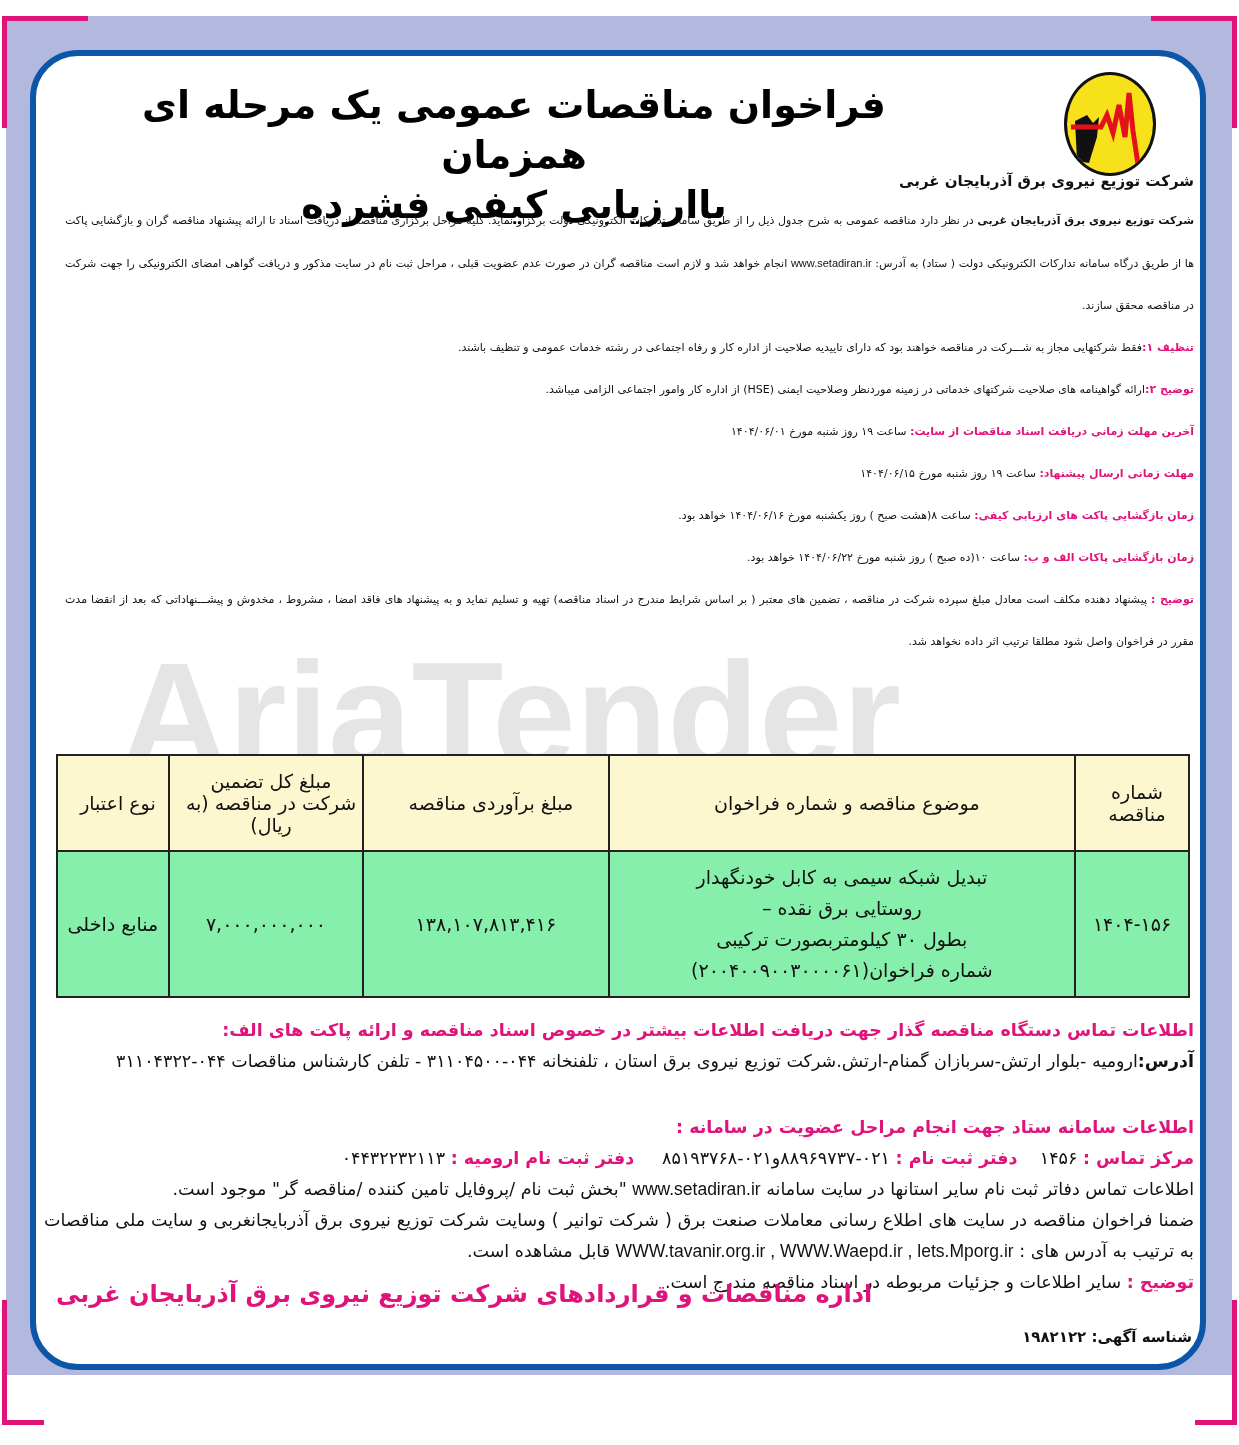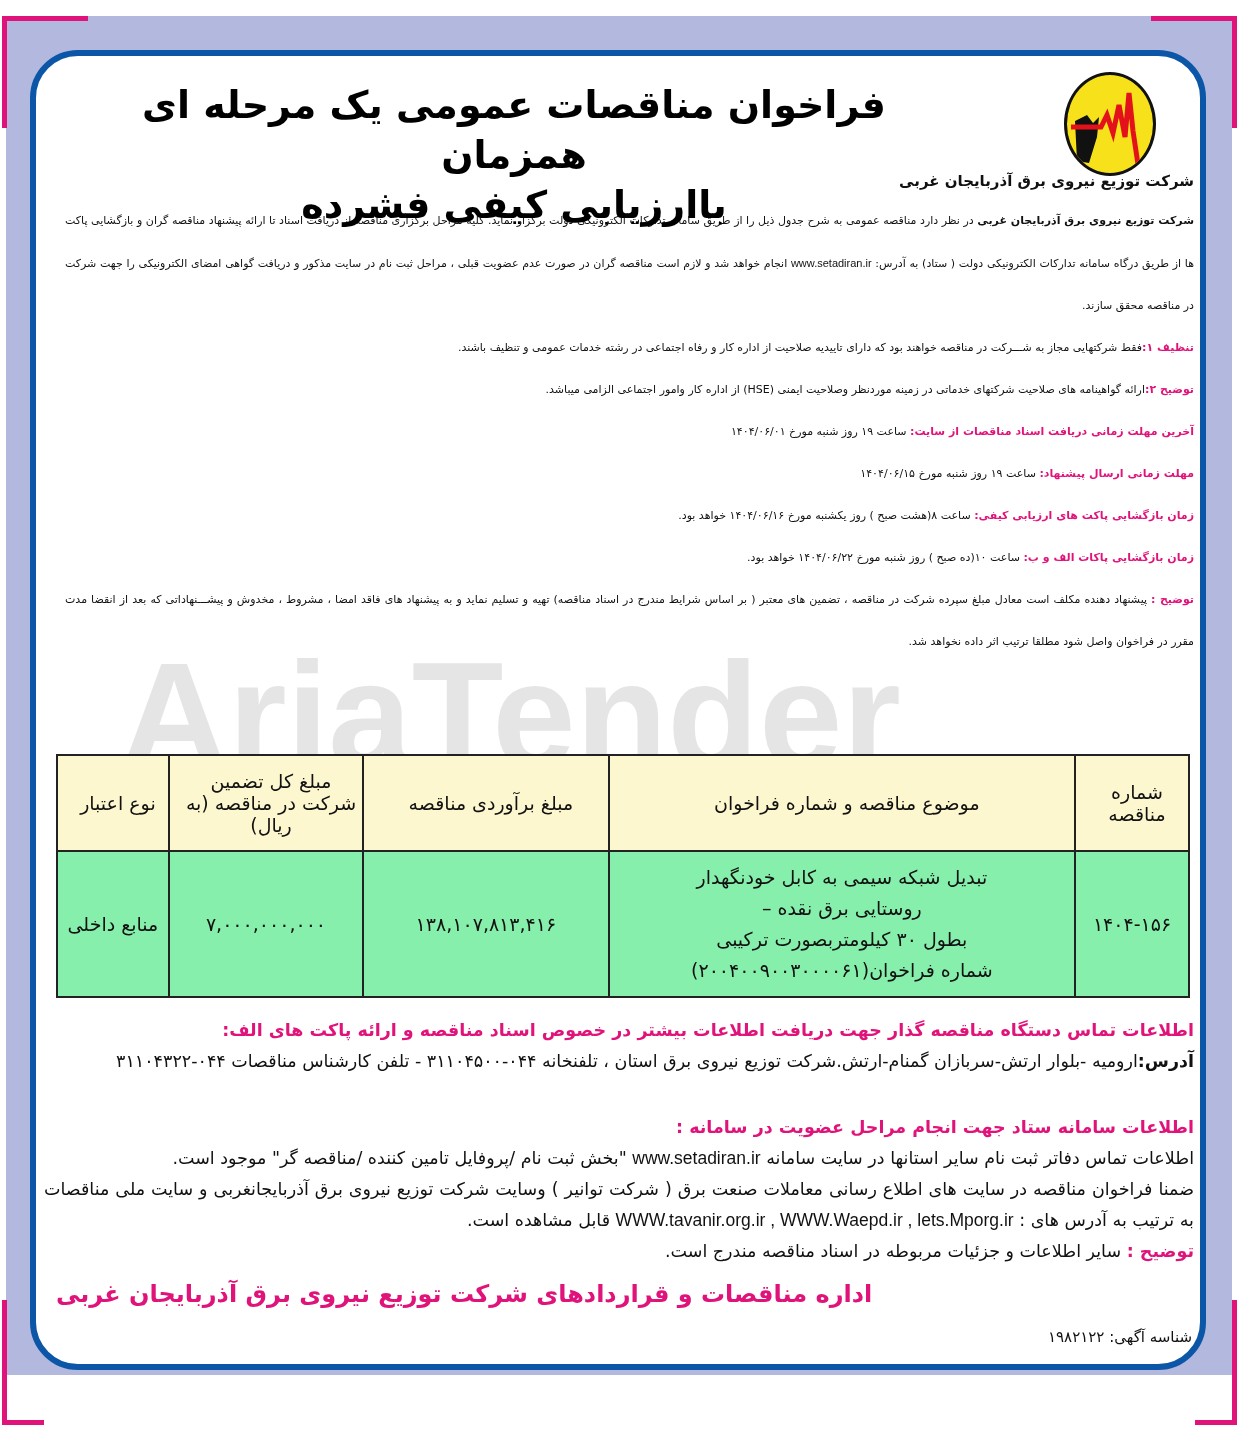--- a/index.html
+++ b/index.html
@@ -46,21 +46,21 @@
     font-size:150px; line-height:150px; direction:ltr; pointer-events:none;
   }
   table.tender {
     position:absolute; left:12px; top:694px; width:1134px; border-collapse:collapse;
     font-size:19px; text-align:center; direction:rtl;
   }
   table.tender th, table.tender td { border:2px solid #222; padding:4px 6px; }
   table.tender th { background:#fdf7cf; font-weight:normal; height:86px;padding-left:16px; }
   table.tender td { background:#86efac; height:136px; }
   .section { position:absolute; right:0; left:0; font-size:17.5px; line-height:31px; }
-  .footer-id { position:absolute; right:2px; top:1268px; font-size:15px; font-weight:normal; }
+  .footer-id { position:absolute; right:2px; top:1268px; font-size:15px; font-weight:bold; }
   .footer-title {
     position:absolute; right:0; top:1220px; left:0; text-align:left; color:#e0137a;
     font-size:24px; font-weight:bold; padding-left:12px;
   }
 </style>
 </head>
 <body>
 
 <div class="outer-bg"></div>
 <div class="pink-corner" style="left:2px;top:16px;width:86px;height:5px;"></div>
@@ -143,20 +143,25 @@
 
   <div class="section" style="top:955px">
     <div class="pink">اطلاعات تماس دستگاه مناقصه گذار جهت دریافت اطلاعات بیشتر در خصوص اسناد مناقصه و ارائه پاکت های الف:</div>
     <div>
       <span class="bold">آدرس:</span><span>ارومیه -بلوار ارتش-سربازان گمنام-ارتش.شرکت توزیع نیروی برق استان ، تلفنخانه ۰۴۴-۳۱۱۰۴۵۰۰ - تلفن کارشناس مناقصات ۰۴۴-۳۱۱۰۴۳۲۲</span>
     </div>
   </div>
 
   <div class="section" style="top:1052px">
     <div class="pink">اطلاعات سامانه ستاد جهت انجام مراحل عضویت در سامانه :</div>
+    <div class="line">
+      <span class="pink">مرکز تماس :</span><span> ۱۴۵۶ </span>&nbsp;&nbsp;
+      <span class="pink">دفتر ثبت نام :</span><span> ۰۲۱-۸۸۹۶۹۷۳۷و۰۲۱-۸۵۱۹۳۷۶۸ </span>&nbsp;&nbsp;&nbsp;
+      <span class="pink">دفتر ثبت نام ارومیه :</span><span> ۰۴۴۳۲۲۳۲۱۱۳</span>
+    </div>
     <div>
       <span>اطلاعات تماس دفاتر ثبت نام سایر استانها در سایت سامانه </span><span class="latin">www.setadiran.ir</span><span> "بخش ثبت نام /پروفایل تامین کننده /مناقصه گر" موجود است.</span>
     </div>
     <div>
       <span>ضمنا فراخوان مناقصه در سایت های اطلاع رسانی معاملات صنعت برق ( شرکت توانیر ) وسایت شرکت توزیع نیروی برق آذربایجانغربی و سایت ملی مناقصات به ترتیب به آدرس های : </span><span class="latin">WWW.tavanir.org.ir ,  WWW.Waepd.ir ,  lets.Mporg.ir</span><span> قابل مشاهده است.</span>
     </div>
     <div>
       <span class="pink">توضیح :</span><span> سایر اطلاعات و جزئیات مربوطه در اسناد مناقصه مندرج است.</span>
     </div>
   </div>

